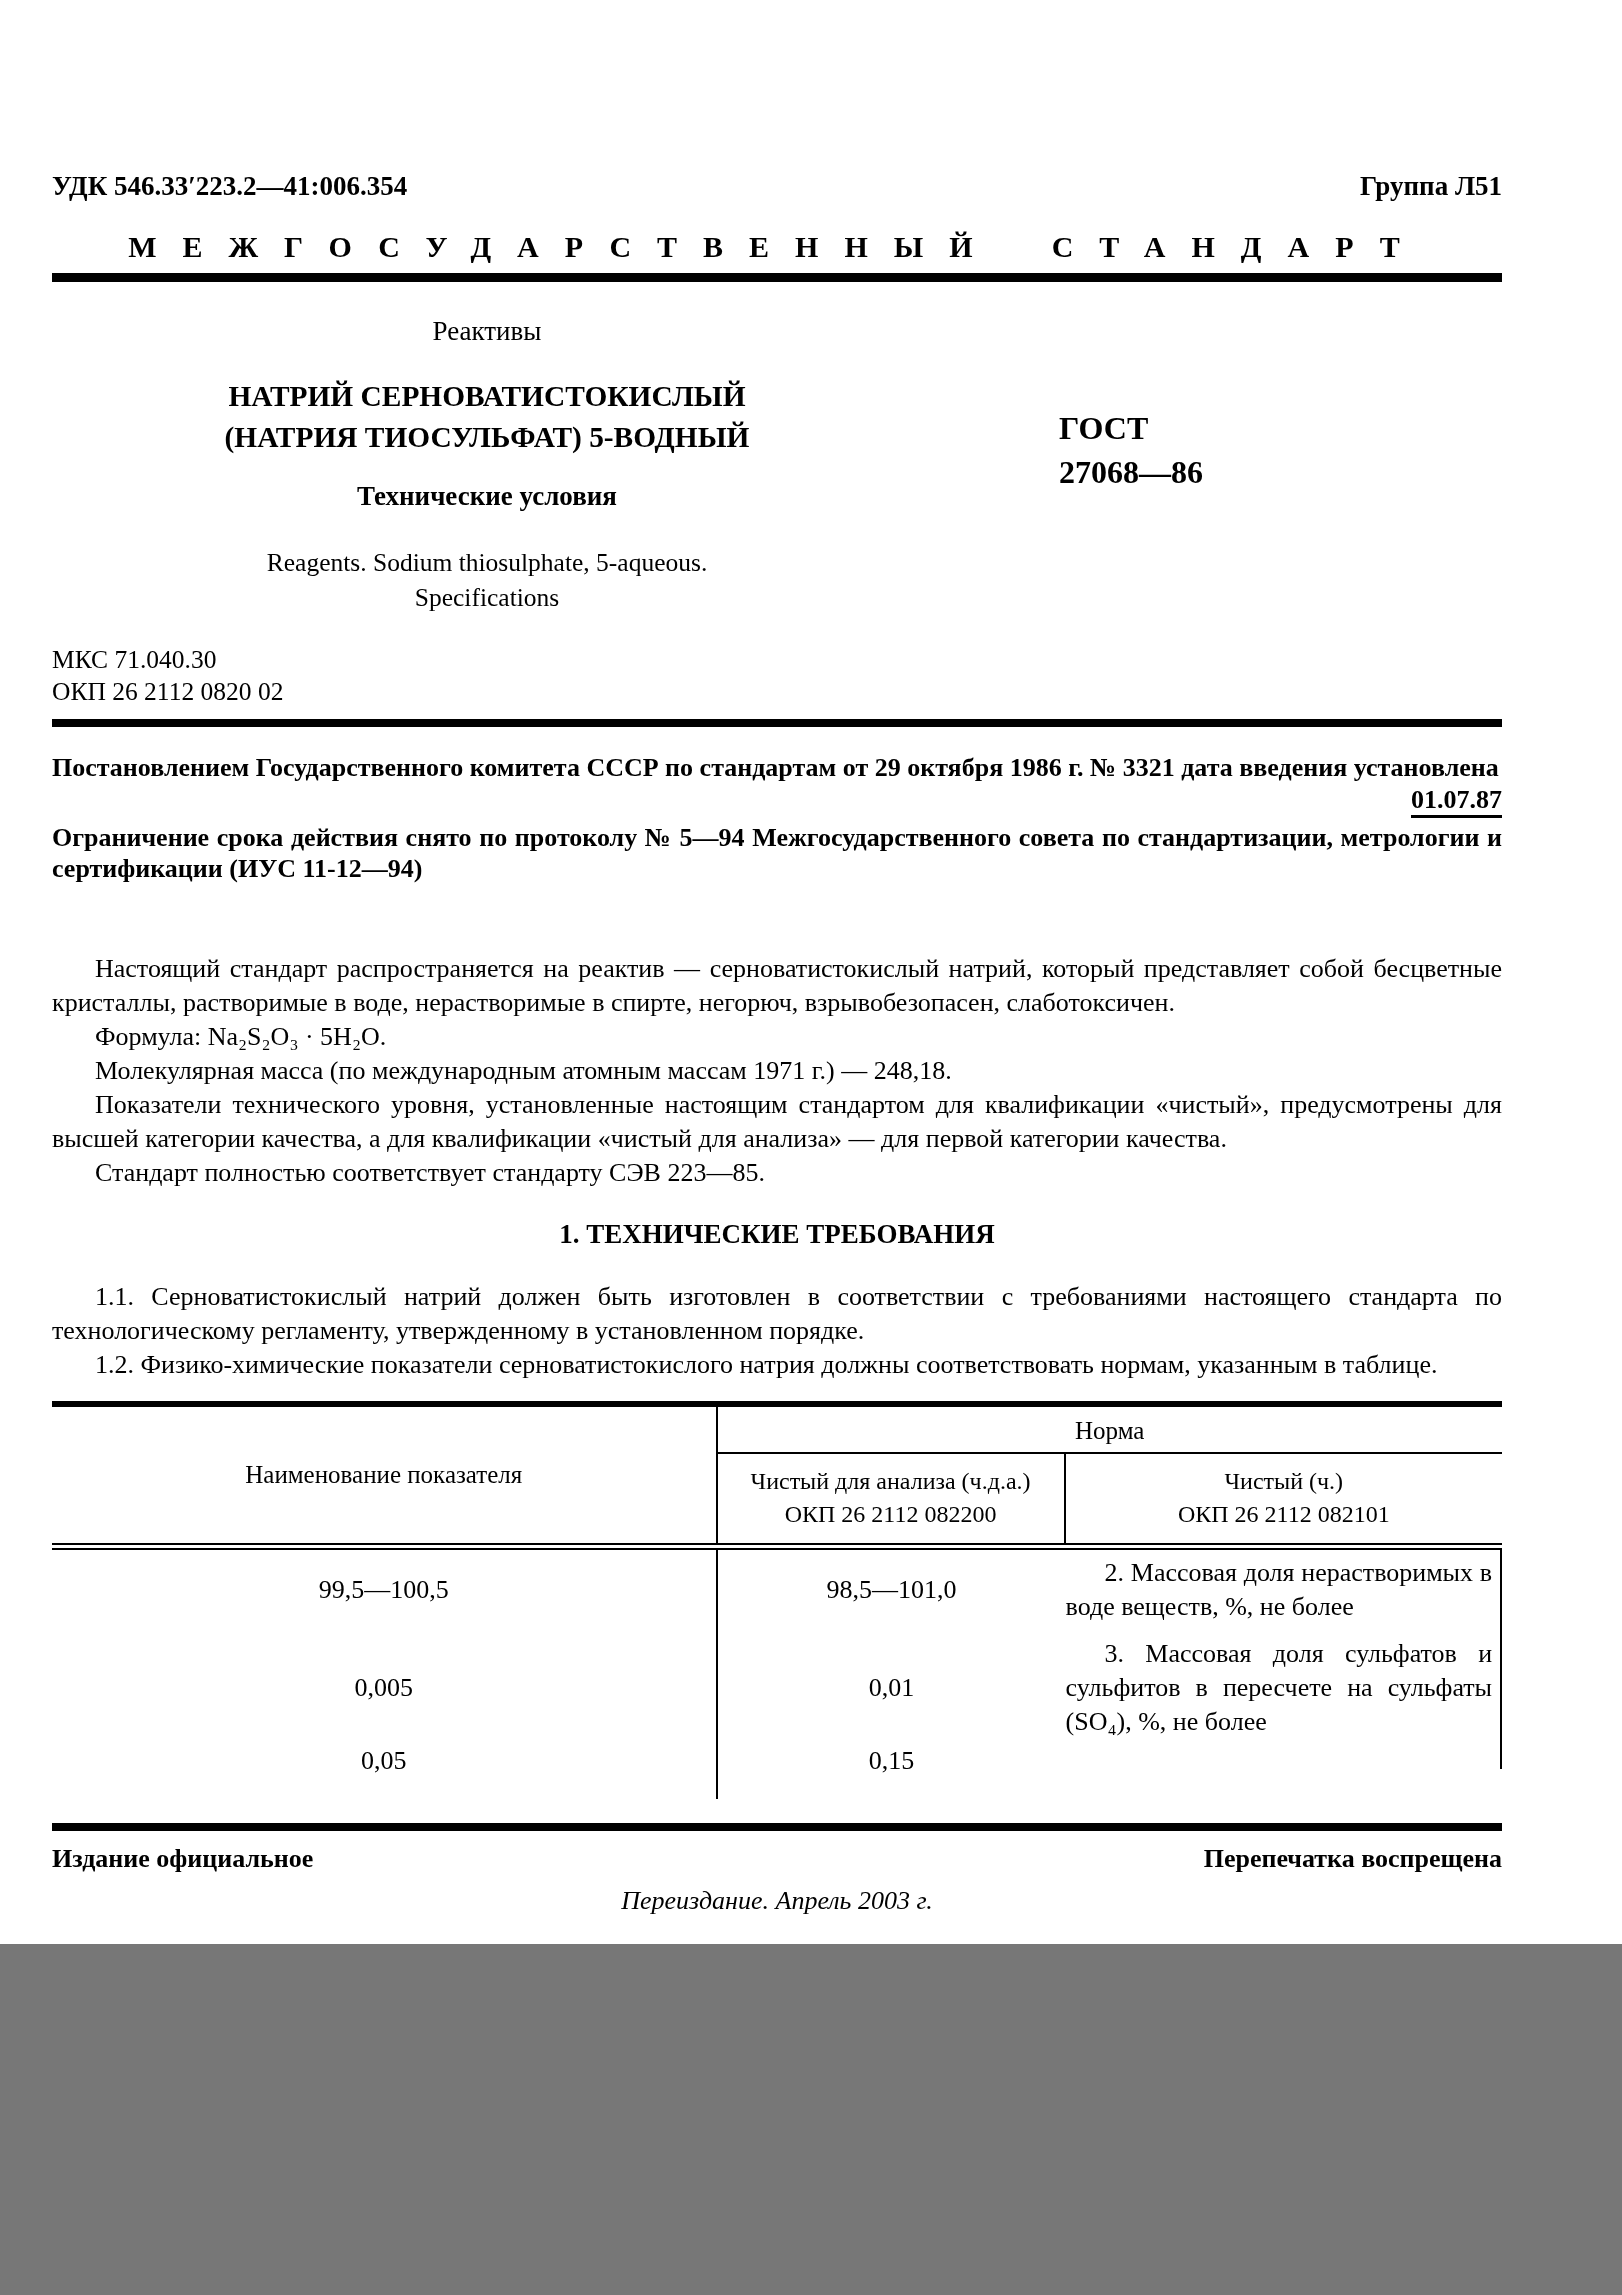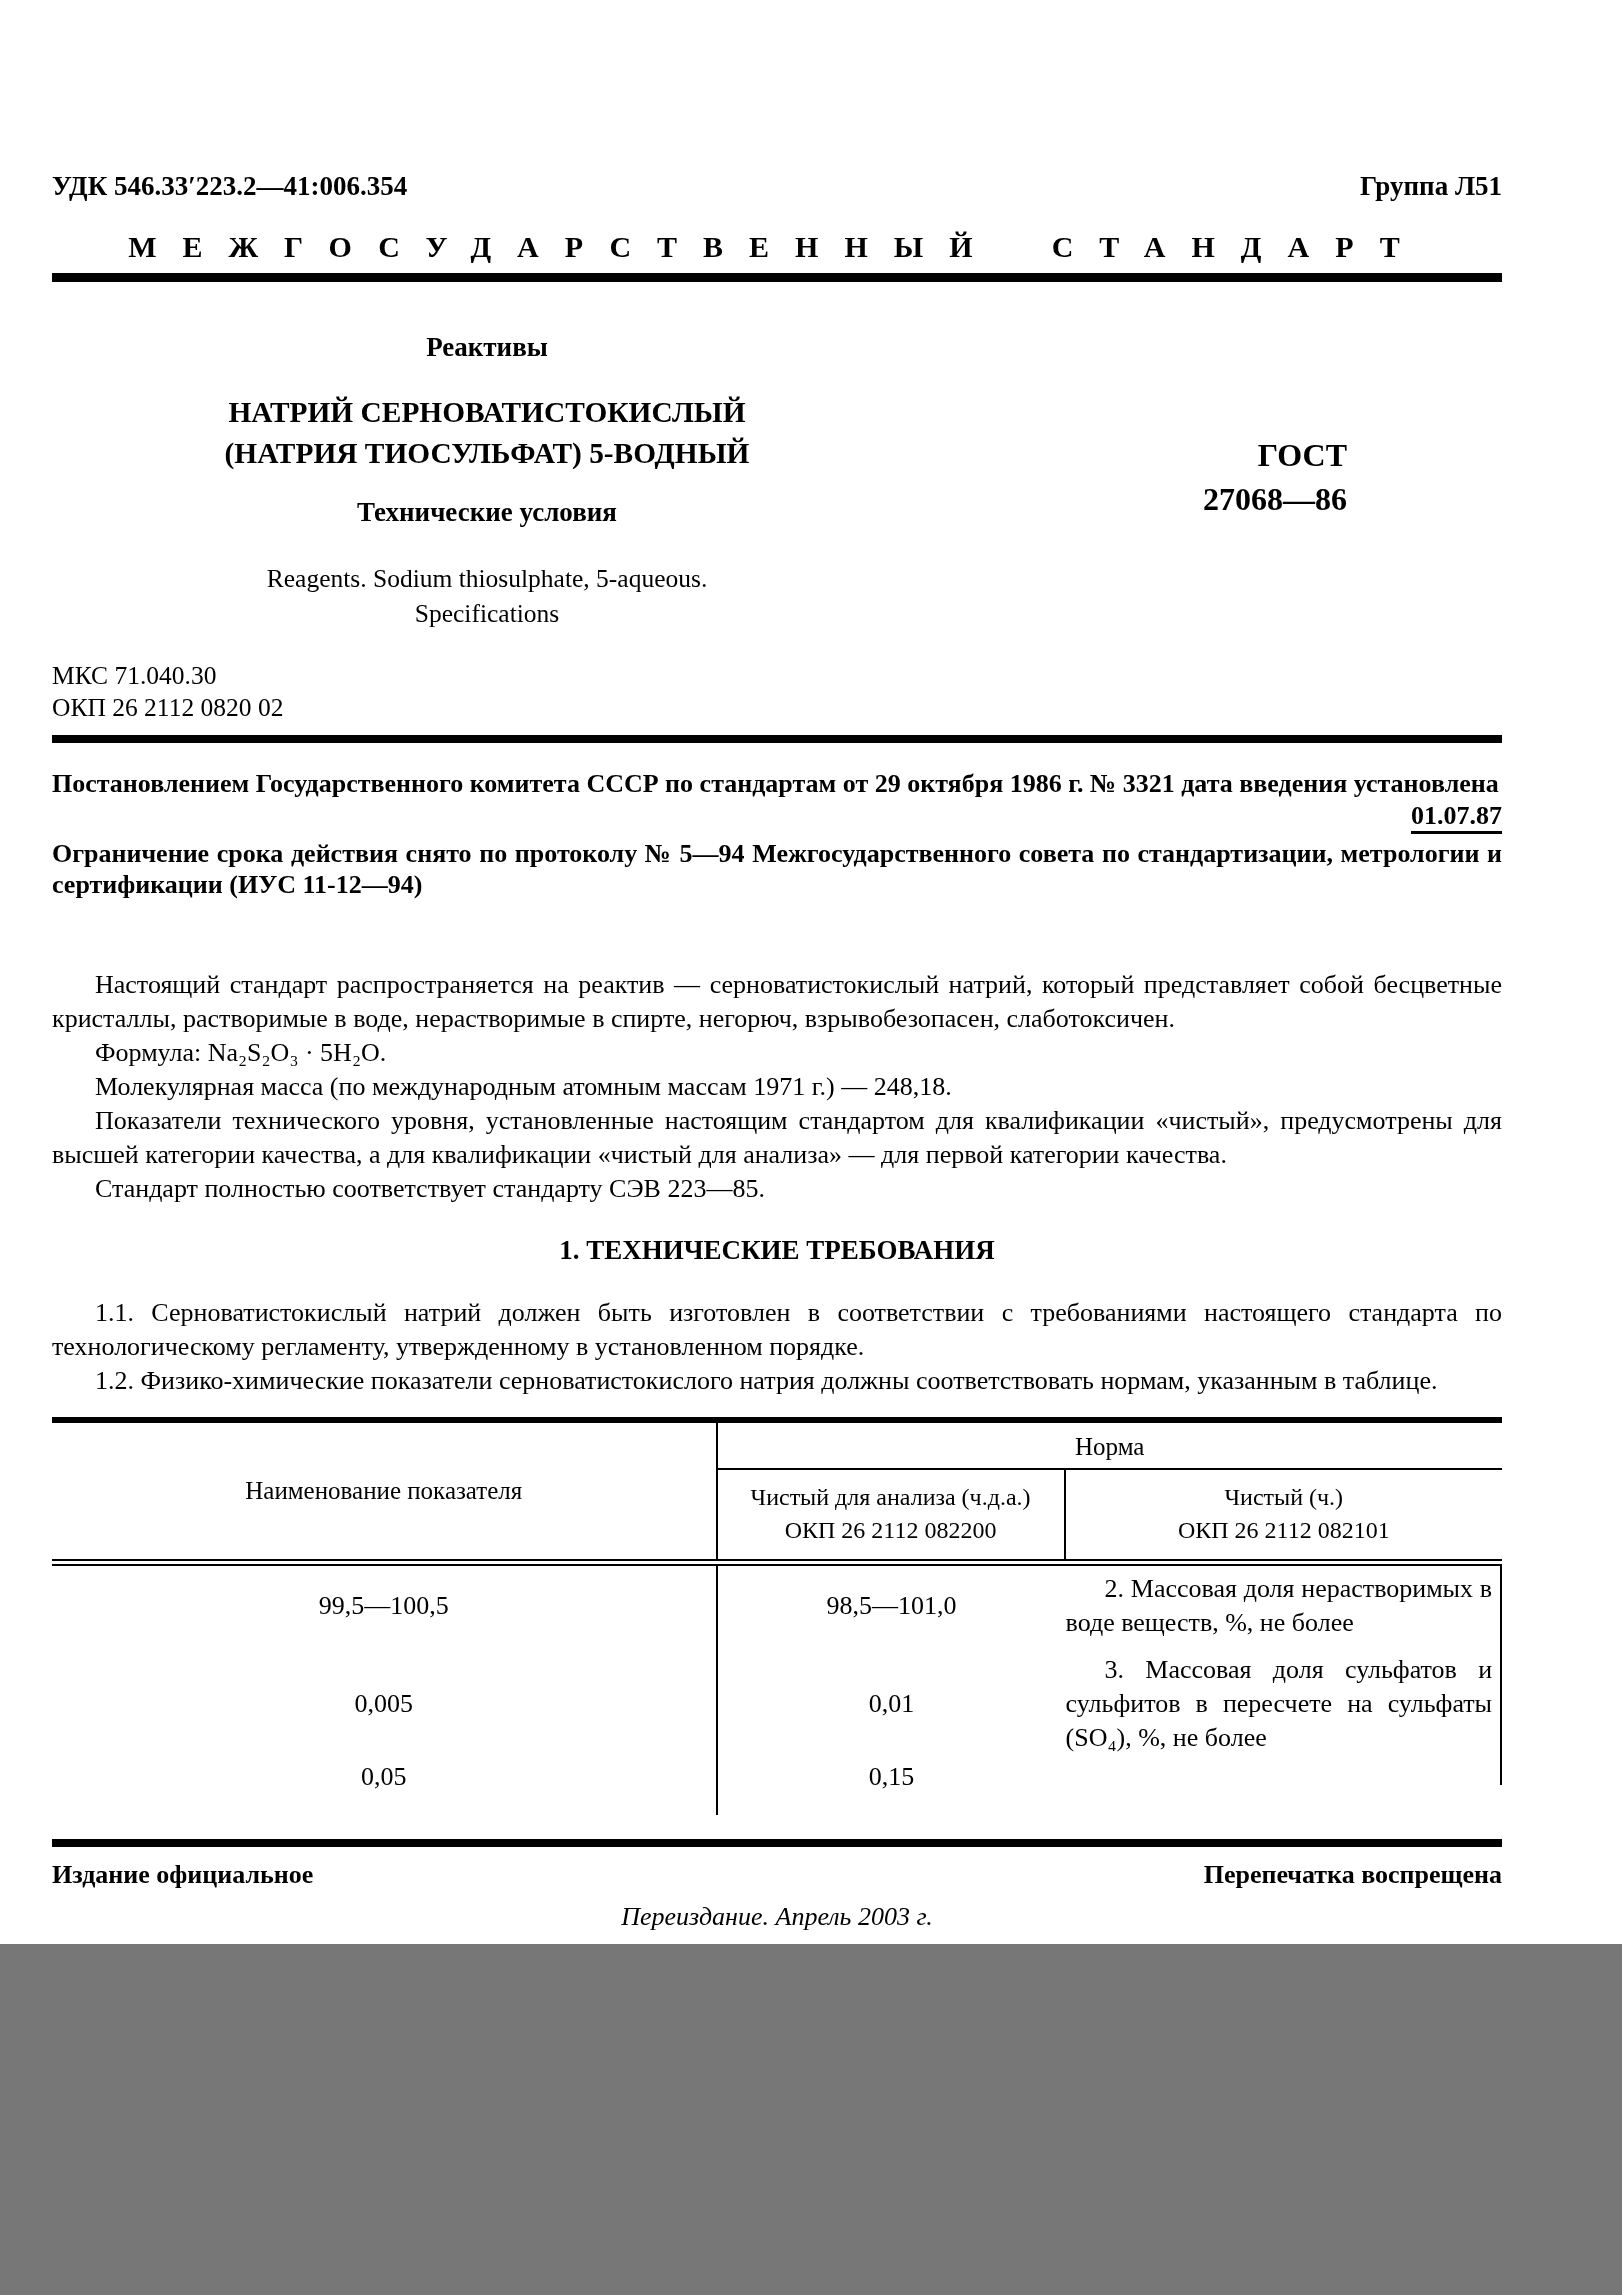--- a/index.html
+++ b/index.html
@@ -16,27 +16,27 @@
   .udk-row{display:flex;justify-content:space-between;font-weight:bold;font-size:27px;line-height:30px;}
   .spread{
     margin-top:29px;text-align:center;font-weight:bold;font-size:30px;line-height:34px;
     letter-spacing:26px;word-spacing:19.6px;white-space:nowrap;
   }
   .rule{height:8.5px;background:#000;}
   .rule1{margin-top:9.2px;}
   .rule2{margin-top:10.5px;}
   .rule3{margin-top:23.6px;}
   .left-col{width:870px;text-align:center;}
-  .category{margin-top:50px;font-weight:bold;font-size:27px;line-height:30px;}
+  .category{margin-top:34px;font-weight:normal;font-size:27px;line-height:30px;}
   .title-ru{margin-top:30px;font-weight:bold;font-size:29.4px;line-height:41px;}
   .subtitle{margin-top:23.6px;font-weight:bold;font-size:27px;line-height:30px;}
   .title-en{margin-top:34px;font-size:25.5px;line-height:35px;}
   .gost-block{
-    position:absolute;left:1059px;top:433px;width:288px;
-    text-align:right;font-weight:bold;font-size:32px;line-height:44px;
+    position:absolute;left:1059px;top:406px;width:288px;
+    text-align:left;font-weight:bold;font-size:32px;line-height:44px;
   }
   .codes{margin-top:29px;font-size:25.5px;line-height:32px;}
   .decree{margin-top:25px;font-weight:bold;font-size:26px;line-height:31px;text-align:justify;}
   .date-line{margin-top:1.3px;}
   .date-inner{display:block;width:fit-content;margin-left:auto;font-weight:bold;font-size:26px;
     line-height:29px;border-bottom:3.3px solid #000;padding-bottom:1.3px;}
   .limitation{font-weight:bold;font-size:26px;line-height:31px;text-align:justify;margin-top:3.9px;}
   .body-text{margin-top:68px;font-size:26px;line-height:34px;text-align:justify;}
   .body-text p{margin:0;text-indent:43px;}
   .sec-heading{margin-top:29px;text-align:center;font-weight:bold;font-size:27px;line-height:30px;}

